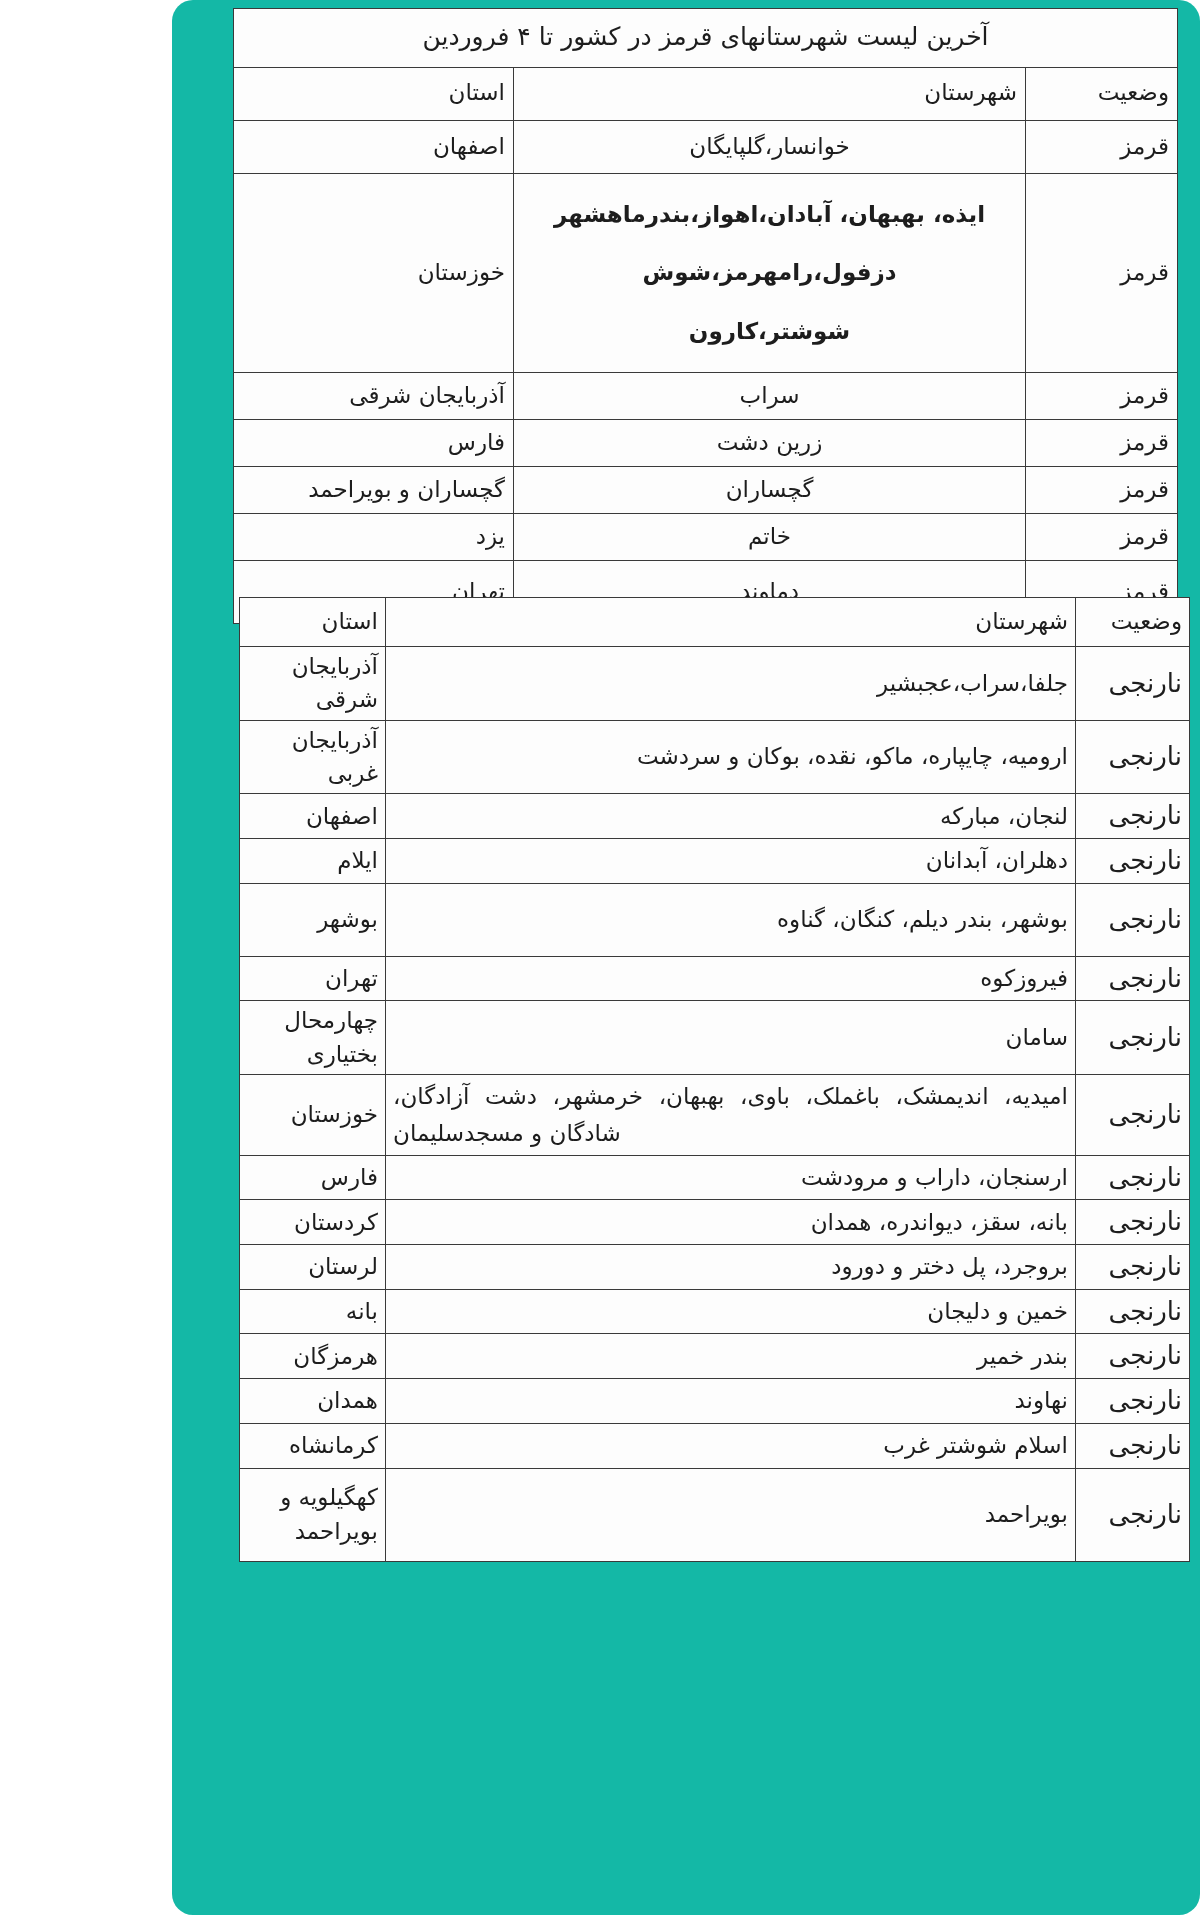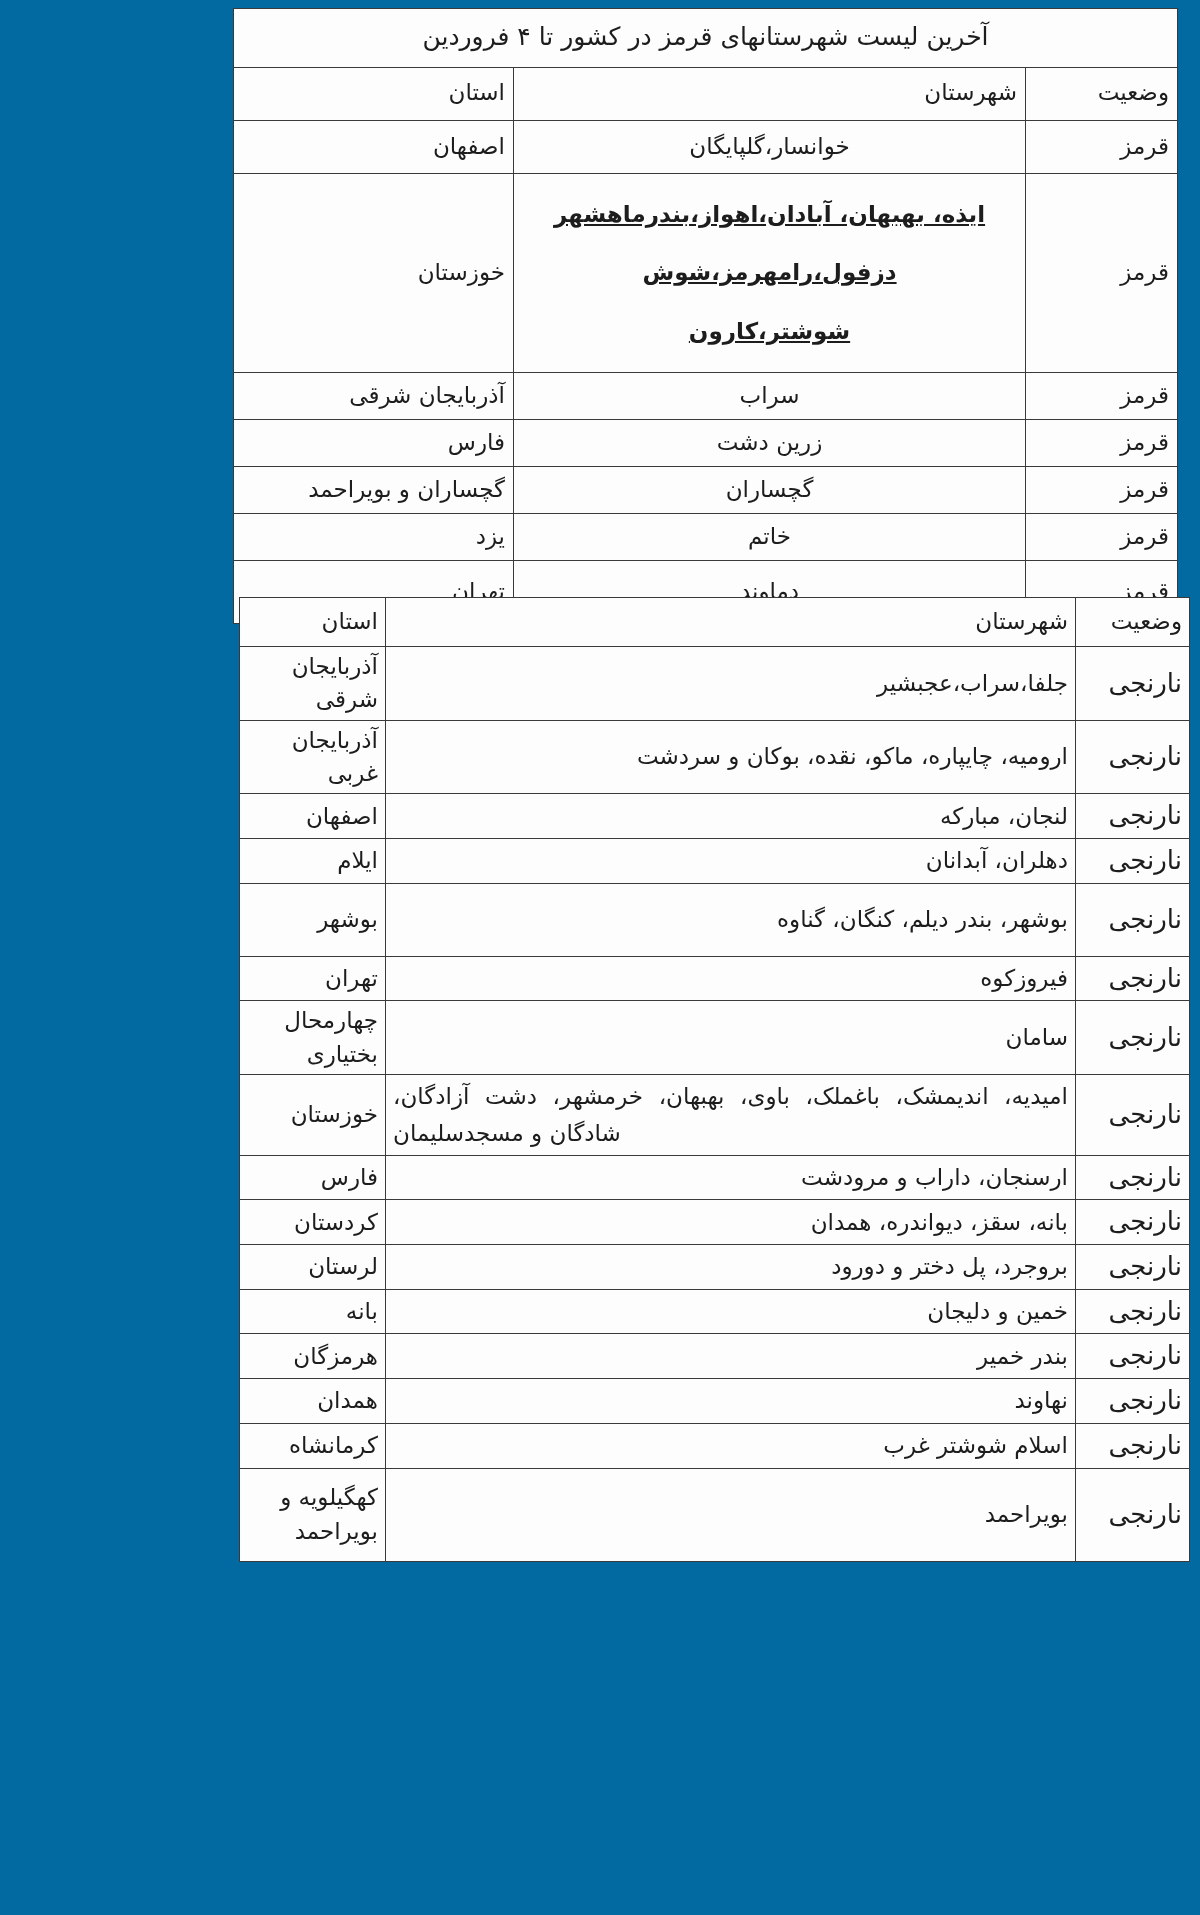--- a/index.html
+++ b/index.html
@@ -10,24 +10,25 @@
   }
   body {
     width: 1200px;
     height: 1915px;
     font-family: "DejaVu Sans", "Liberation Sans", sans-serif;
     color: #1b1b1b;
     direction: rtl;
     overflow: hidden;
   }
   .page {
-    width: 1200px;
+    width: 1028px;
     height: 1915px;
     position: relative;
-    background: #0369a1;
+    background: #14b8a6;
+    border-radius: 21px;
   }
 
   
   table.doc-table {
     border-collapse: collapse;
     table-layout: fixed;
     background: #fefefe;
   }
   table.doc-table td,
   table.doc-table th {
@@ -59,27 +60,26 @@
     letter-spacing: 0.2px;
   }
   #table-red .hdr td {
     text-align: right;
     font-size: 23px;
     padding-top: 8px;
     padding-bottom: 10px;
   }
   #table-red td.cell-province { text-align: right; }
   #table-red td.cell-county   { text-align: center; margin-top: 36px; }
-  #table-red td.cell-status   { text-align: right; }
+  #table-red td.cell-status   { text-align: right; font-family: Liberation Serif, serif; }
 
   #table-red tr.tall td { height: 190px; }
   #table-red tr.tall td.cell-county {
     text-align: center;
     line-height: 2.55;
-    text-decoration: underline;
   }
   #table-red tr.std td  { height: 38px; }
   #table-red tr.first td { height: 44px; }
   #table-red tr.last td { height: 54px; }
   .bold-name { font-weight: bold; }
 
   
   #table-orange {
     position: absolute;
     top: 597px;

